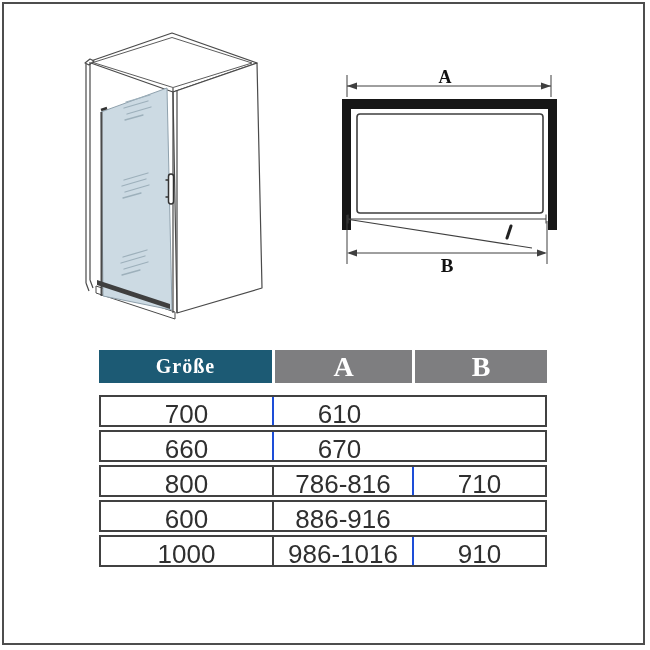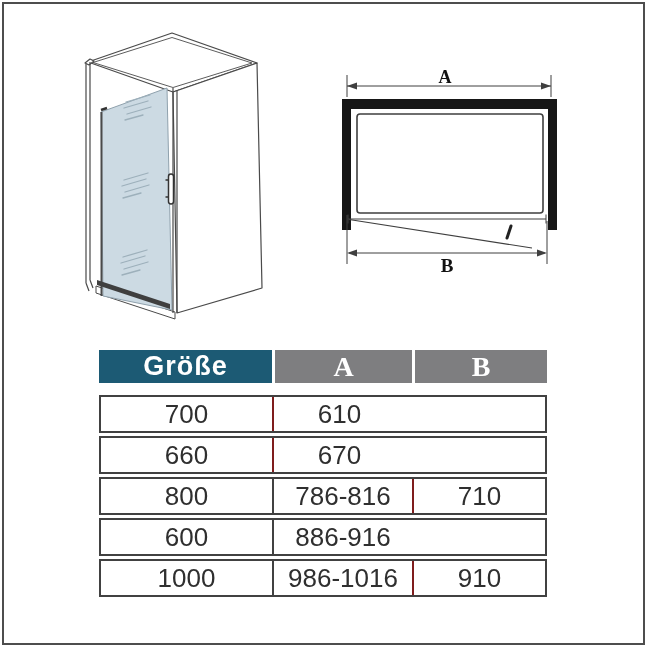--- a/index.html
+++ b/index.html
@@ -17,41 +17,41 @@
 
   
   .size-table{position:absolute;left:99px;top:350px;width:448px;}
   .thead{display:flex;}
   .th{
     height:33px;line-height:33px;text-align:center;color:#ffffff;
     box-sizing:border-box;
   }
   .th-size{
     width:173px;background:#1c5a74;
-    font-weight:bold;font-size:27px;letter-spacing:1px;
-    font-family:Liberation Sans, sans-serif;
+    font-weight:bold;font-size:20px;letter-spacing:1px;
+    font-family:Liberation Serif, serif;
   }
   .th-a{width:137px;margin-left:3px;}
   .th-b{width:132px;margin-left:3px;}
   .th-gray{
     background:#7e7e80;font-family:"Liberation Serif", serif;
     font-weight:bold;font-size:28px;
   }
   .tbody{margin-top:12px;}
   .tr{
-    display:flex;height:38px;margin-bottom:3px;background:#ffffff;
+    display:flex;height:32px;margin-bottom:3px;background:#ffffff;
     border:2px solid #414141;box-sizing:border-box;
   }
   .td{
     text-align:center;line-height:34px;font-size:26px;color:#2f2f2f;
     box-sizing:border-box;font-family:"Liberation Sans", sans-serif;
   }
   .td-size{width:171px;}
   .td-a{width:140px;border-left:2px solid #414141;}
-  .td-b{width:133px;border-left:2px solid #7f1d1d;}
+  .td-b{width:133px;border-left:2px solid #1d4ed8;}
 </style>
 </head>
 <body>
 
 <div class="page-frame"></div>
 
 <svg id="front-view" class="svg-abs" width="210" height="295" viewBox="0 0 210 295">
   <g stroke="#4a4a4a" stroke-width="1.2" fill="none" stroke-linejoin="round">
 
     <polygon points="28,32 112,3 197,33 113,62" fill="#ffffff"></polygon>

